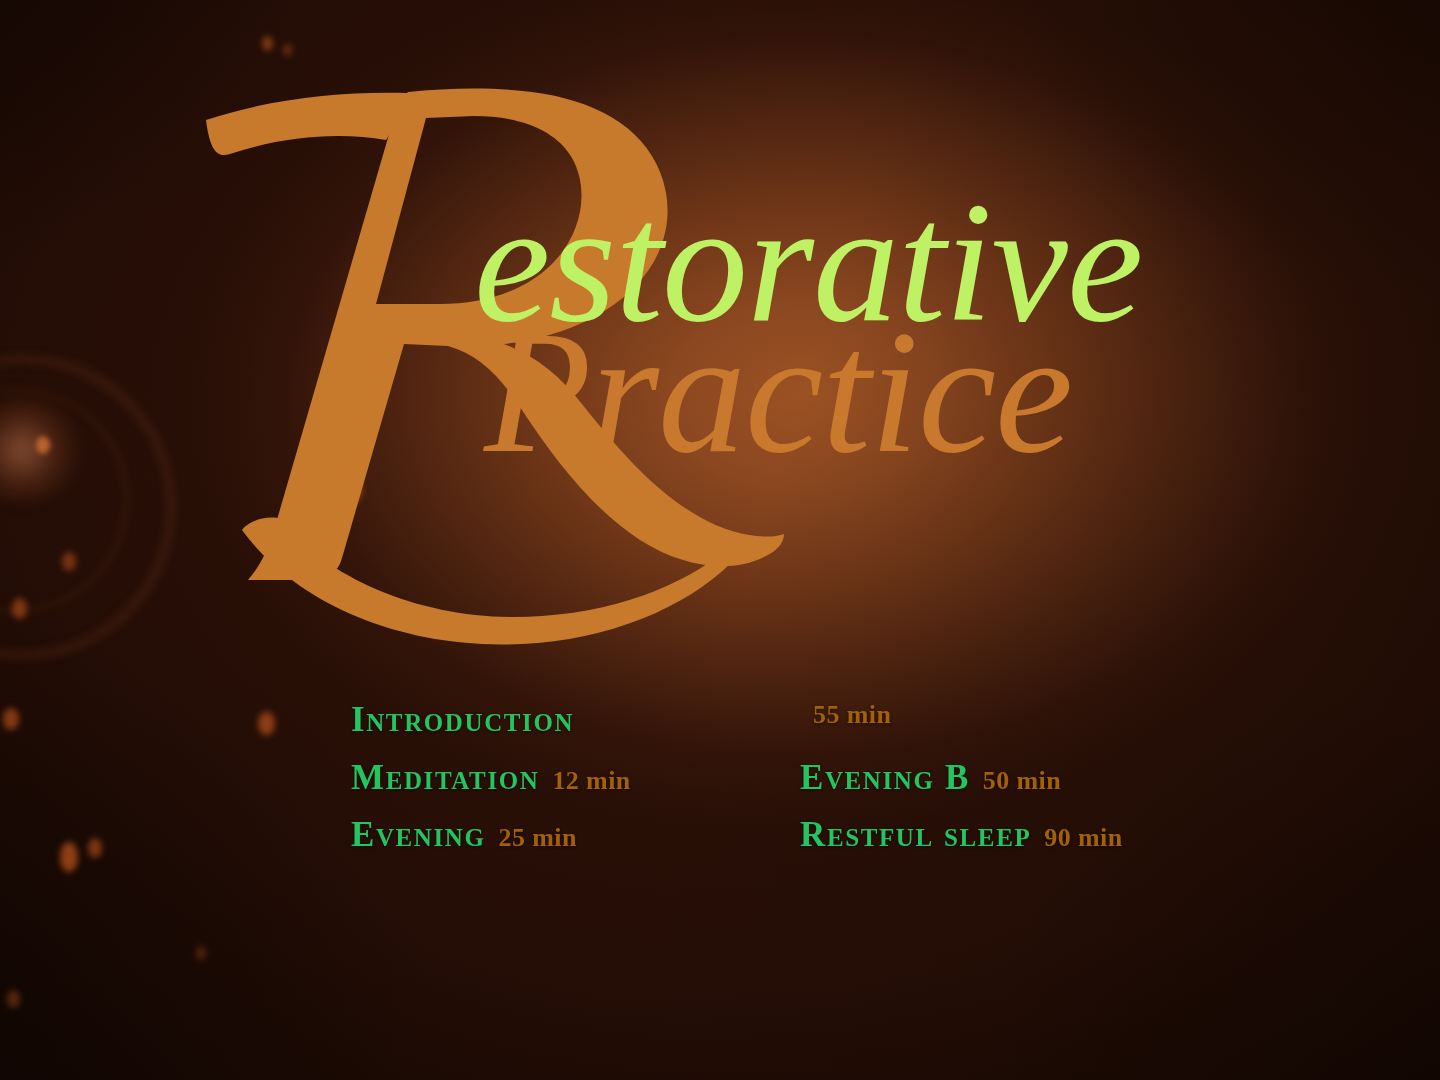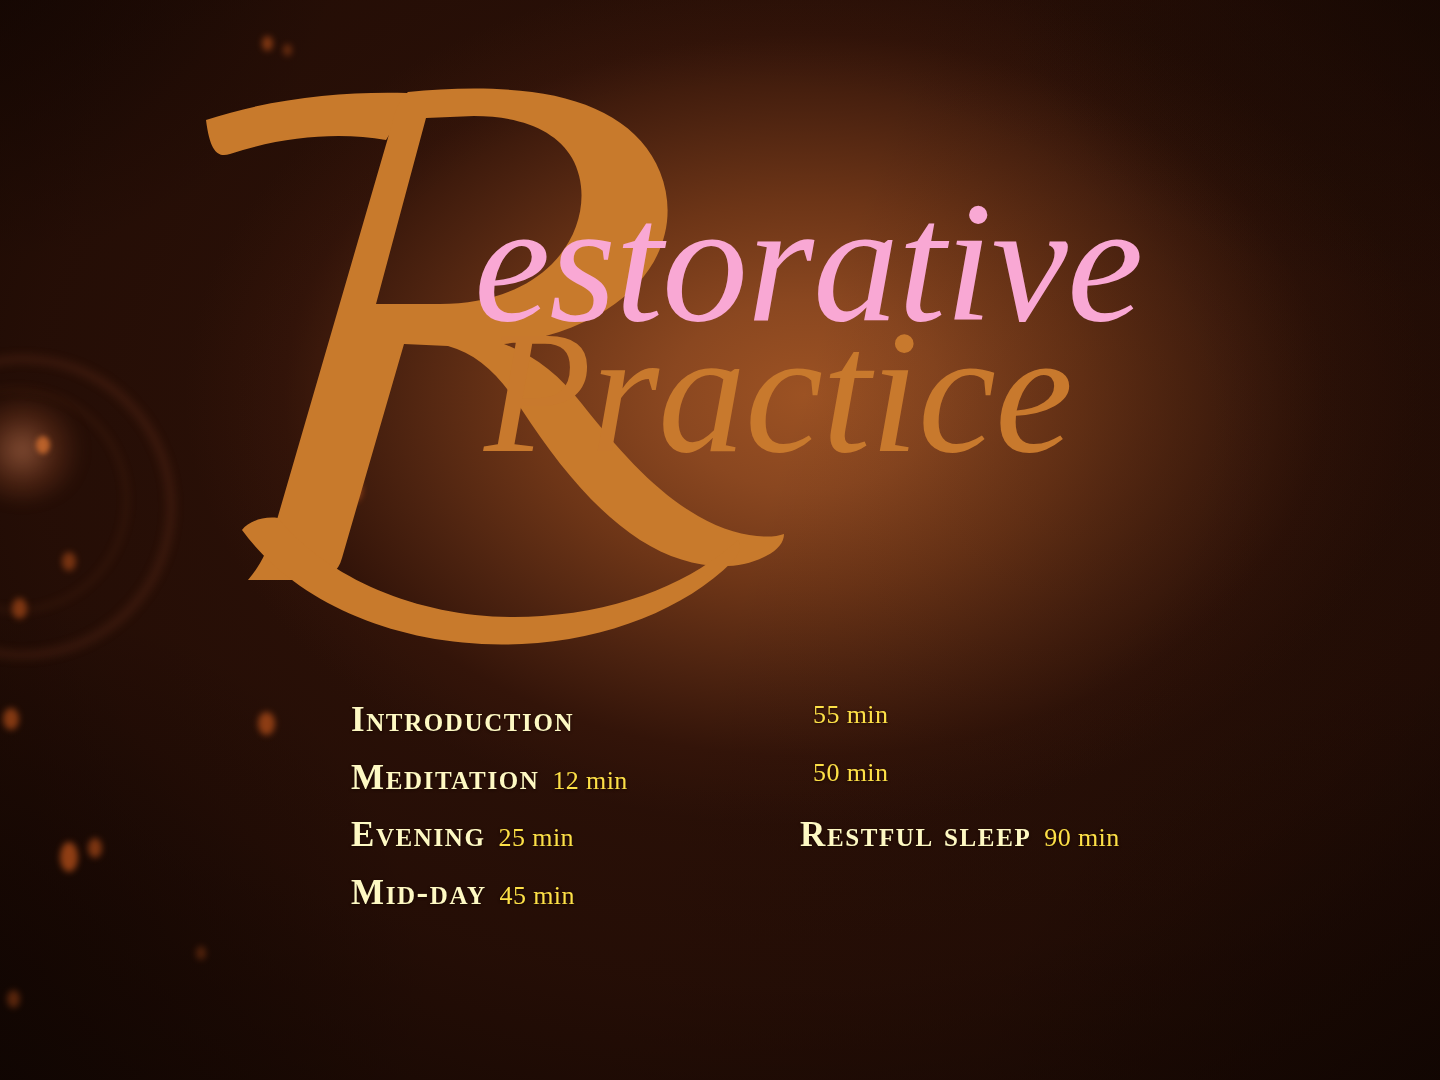--- a/index.html
+++ b/index.html
@@ -125,21 +125,21 @@
     font-weight: 400;
     color: #c87a2c;
     white-space: nowrap;
     letter-spacing: -1px;
   }
   .word-estorative {
     left: 474px;
     top: 176px;
     font-size: 172px;
     line-height: 1;
-    color: #f9a8d4;
+    color: #bef264;
   }
   .word-practice {
     left: 484px;
     top: 304px;
     font-size: 176px;
     line-height: 1;
     color: #c8792d;
   }
 
   
@@ -161,29 +161,29 @@
     height: 57.5px;
     white-space: nowrap;
     cursor: pointer;
   }
   .item-label {
     font-family: "Liberation Serif", serif;
     font-variant: small-caps;
     font-weight: 700;
     font-size: 35px;
     letter-spacing: 1.6px;
-    color: #fef9c3;
+    color: #22c55e;
     text-shadow: 0 1px 3px rgba(20,6,2,0.75);
     text-align: right;
   }
   .item-dur {
     font-family: "Liberation Serif", serif;
-    font-weight: 400;
+    font-weight: 700;
     font-size: 26px;
-    color: #fde047;
+    color: #a16207;
     margin-left: 13px;
     letter-spacing: 0.4px;
     text-shadow: 0 1px 3px rgba(20,6,2,0.75);
   }
   .item-dur:empty { display: none; }
 </style>
 </head>
 <body>
 
 <div id="screen">
@@ -272,30 +272,27 @@
           <span class="item-label">Introduction</span>
         </div>
         <div class="menu-item">
           <span class="item-label">Meditation</span>
           <span class="item-dur">12 min</span>
         </div>
         <div class="menu-item">
           <span class="item-label">Evening</span>
           <span class="item-dur">25 min</span>
         </div>
-        <div class="menu-item">
-          <span class="item-label">Mid-day</span>
-          <span class="item-dur">45 min</span>
-        </div>
       </div>
     <div class="menu-col col-right" id="col-1">
         <div class="menu-item">
           <span class="item-dur">55 min</span>
         </div>
         <div class="menu-item">
+          <span class="item-label">Evening B</span>
           <span class="item-dur">50 min</span>
         </div>
         <div class="menu-item">
           <span class="item-label">Restful sleep</span>
           <span class="item-dur">90 min</span>
         </div>
       </div>
   </div>
 
 </div>

